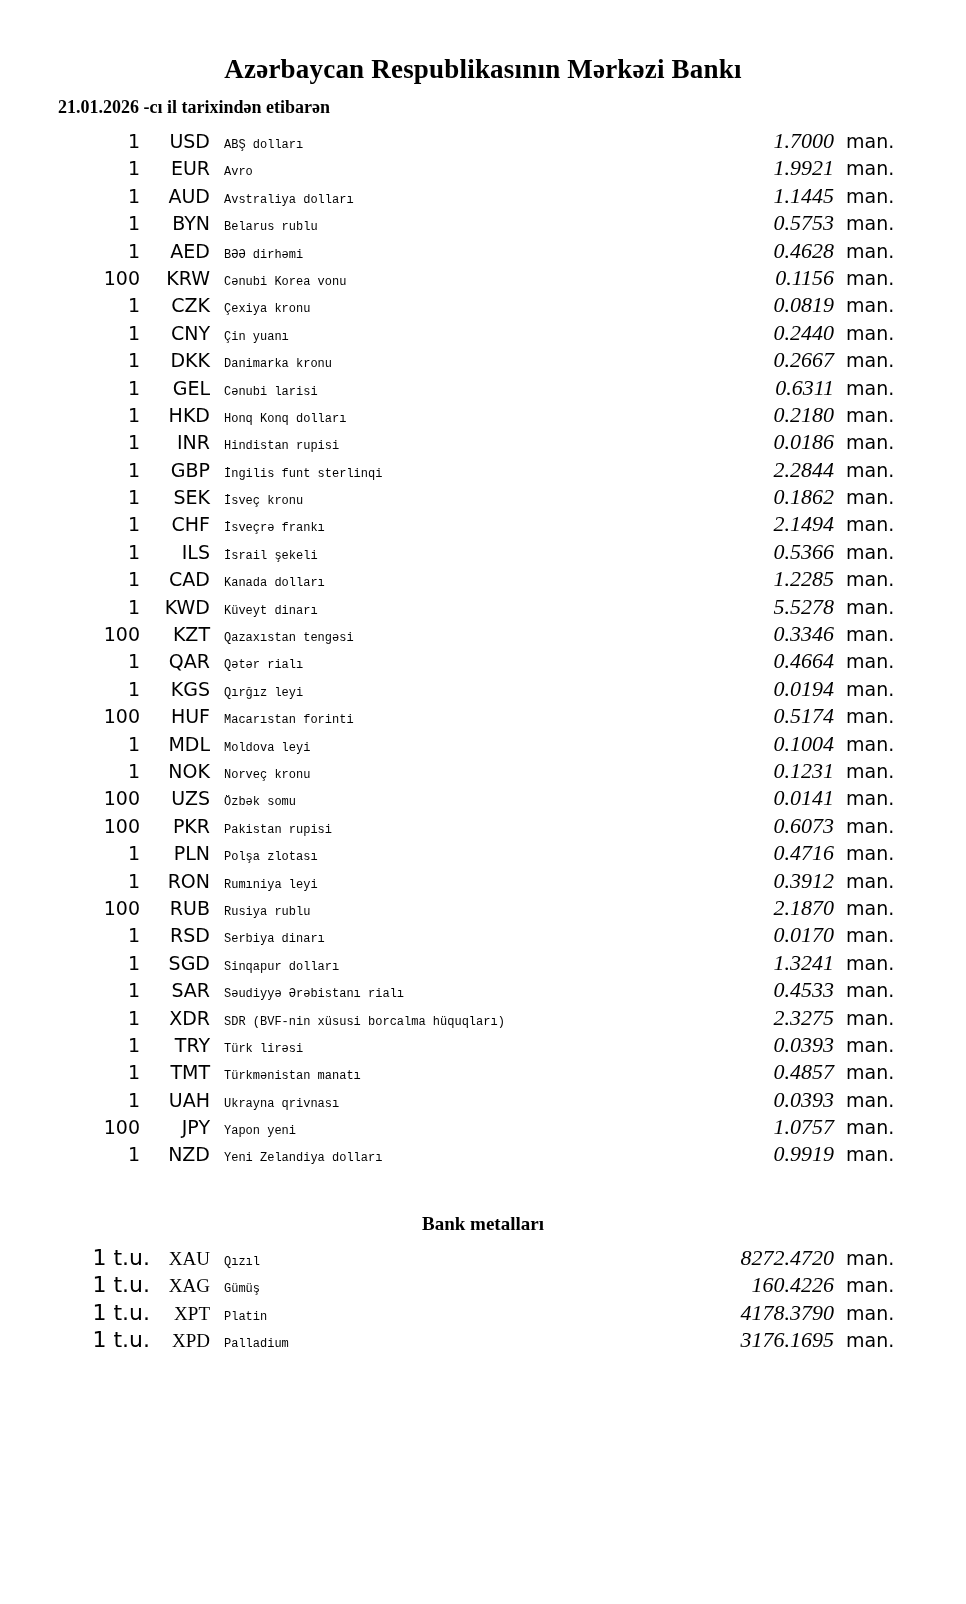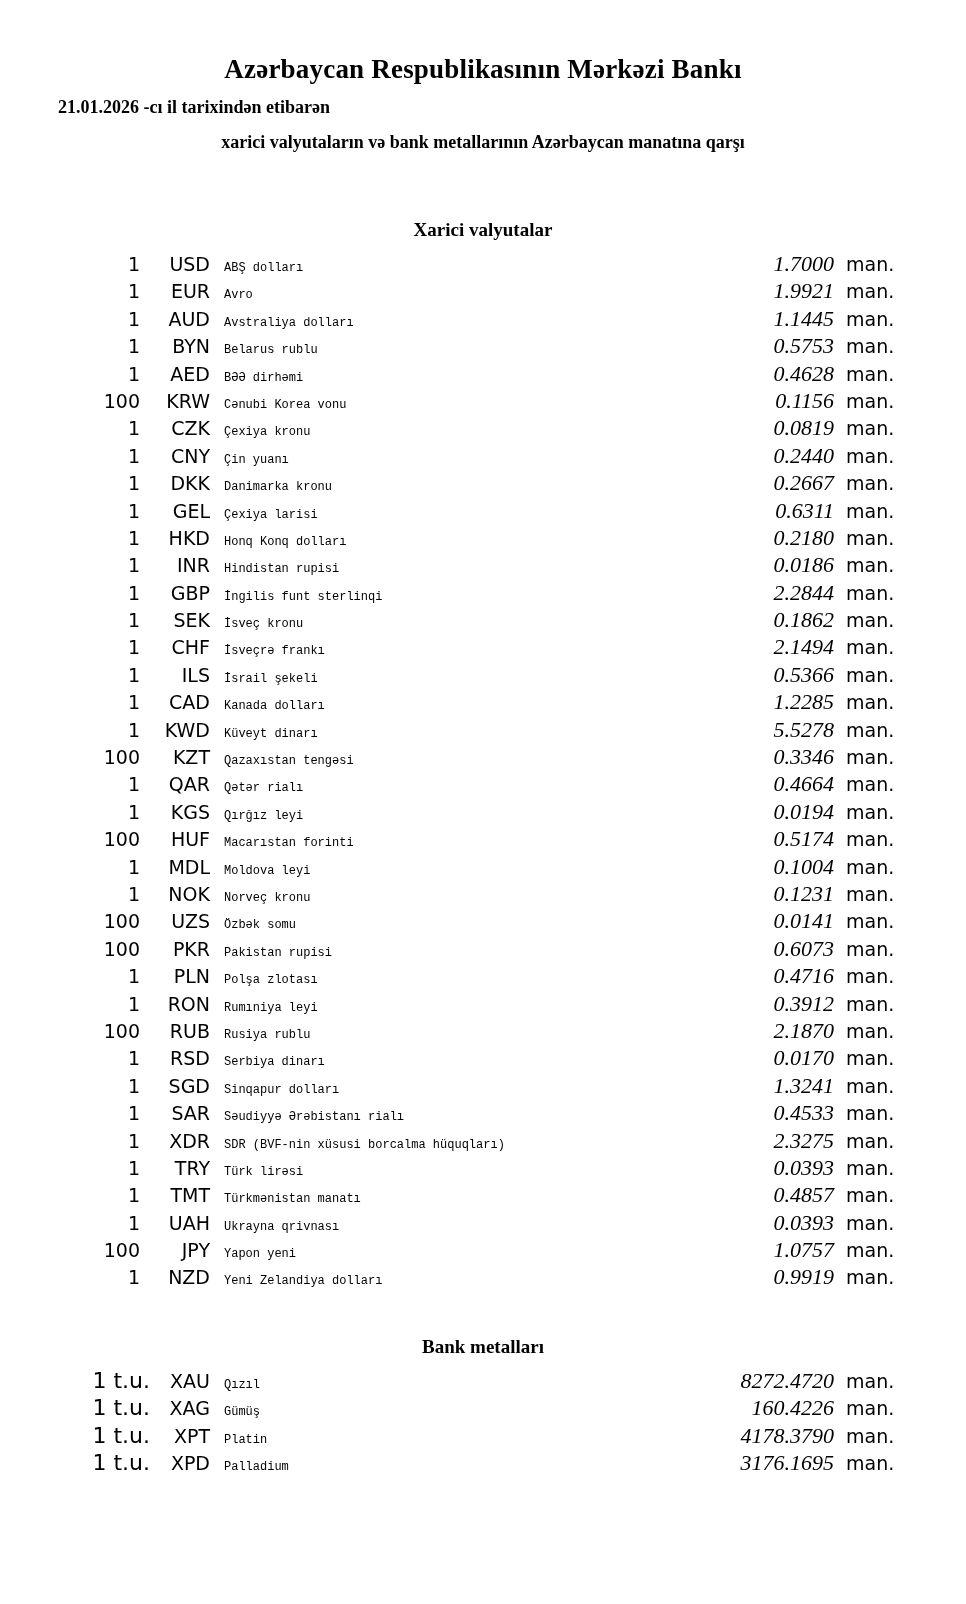--- a/index.html
+++ b/index.html
@@ -105,43 +105,42 @@
   }
   .metals-table tr {
     height: 27.4px;
   }
   .metals-table .col-units {
     width: 92px;
     font-size: 22px;
   }
   .metals-table .col-code {
     width: 52px;
+    font-family: Liberation Serif, serif;
   }
   .metals-table .col-value {
     width: 170px;
   }
   .footnote {
     margin-top: 38px;
     text-align: center;
     font-family: "Liberation Serif", serif;
     font-style: italic;
     font-size: 16.5px;
     padding-bottom: 24px;
   }
 </style>
 </head>
 <body>
 
 <div class="page">
 
   <h1 class="doc-title">Azərbaycan Respublikasının Mərkəzi Bankı</h1>
   <div class="doc-subtitle">21.01.2026 -cı il tarixindən etibarən</div>
-  <div class="doc-subtitle2">xarici valyutaların və bank metallarının Azərbaycan manatına qarşı</div>
-
-  <div class="section-heading currencies">Xarici valyutalar</div>
+
 
   <table class="rates currencies-table">
     <tbody id="currencies-body">
         <tr>
           <td class="col-units">1</td>
           <td class="col-code">USD</td>
           <td class="col-name">ABŞ dolları</td>
           <td class="col-value">1.7000</td>
           <td class="col-unit-label">man.</td>
         </tr>
@@ -197,21 +196,21 @@
         <tr>
           <td class="col-units">1</td>
           <td class="col-code">DKK</td>
           <td class="col-name">Danimarka kronu</td>
           <td class="col-value">0.2667</td>
           <td class="col-unit-label">man.</td>
         </tr>
         <tr>
           <td class="col-units">1</td>
           <td class="col-code">GEL</td>
-          <td class="col-name">Çexiya larisi</td>
+          <td class="col-name">Cənubi larisi</td>
           <td class="col-value">0.6311</td>
           <td class="col-unit-label">man.</td>
         </tr>
         <tr>
           <td class="col-units">1</td>
           <td class="col-code">HKD</td>
           <td class="col-name">Honq Konq dolları</td>
           <td class="col-value">0.2180</td>
           <td class="col-unit-label">man.</td>
         </tr>

